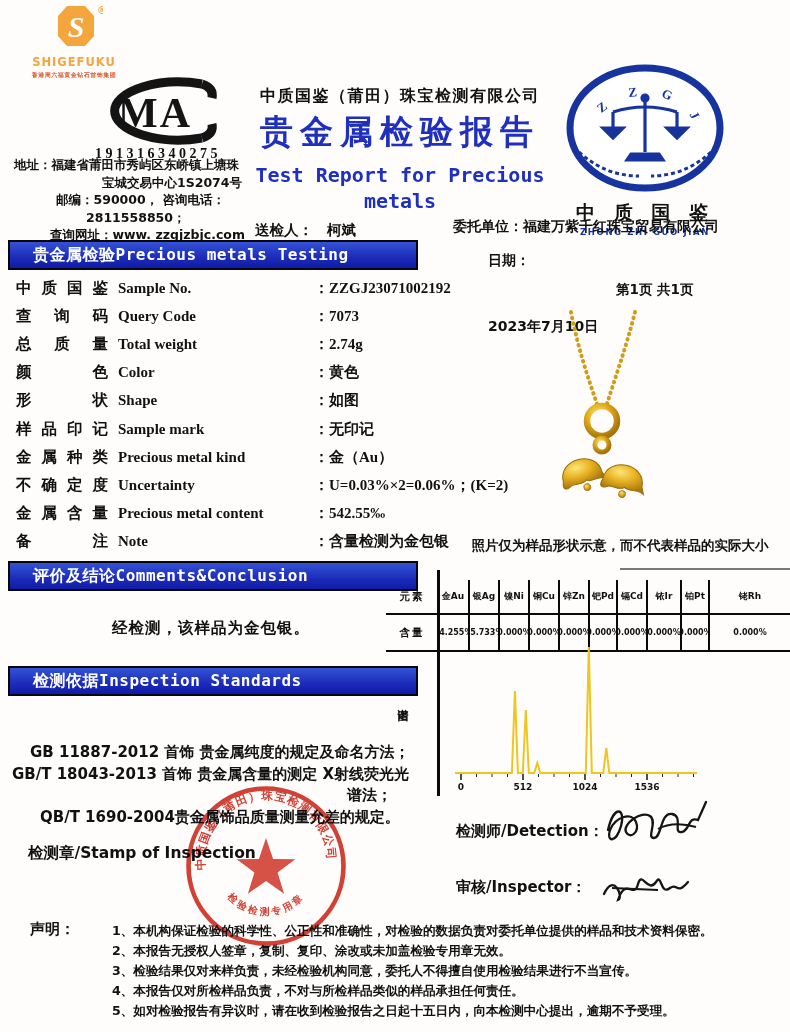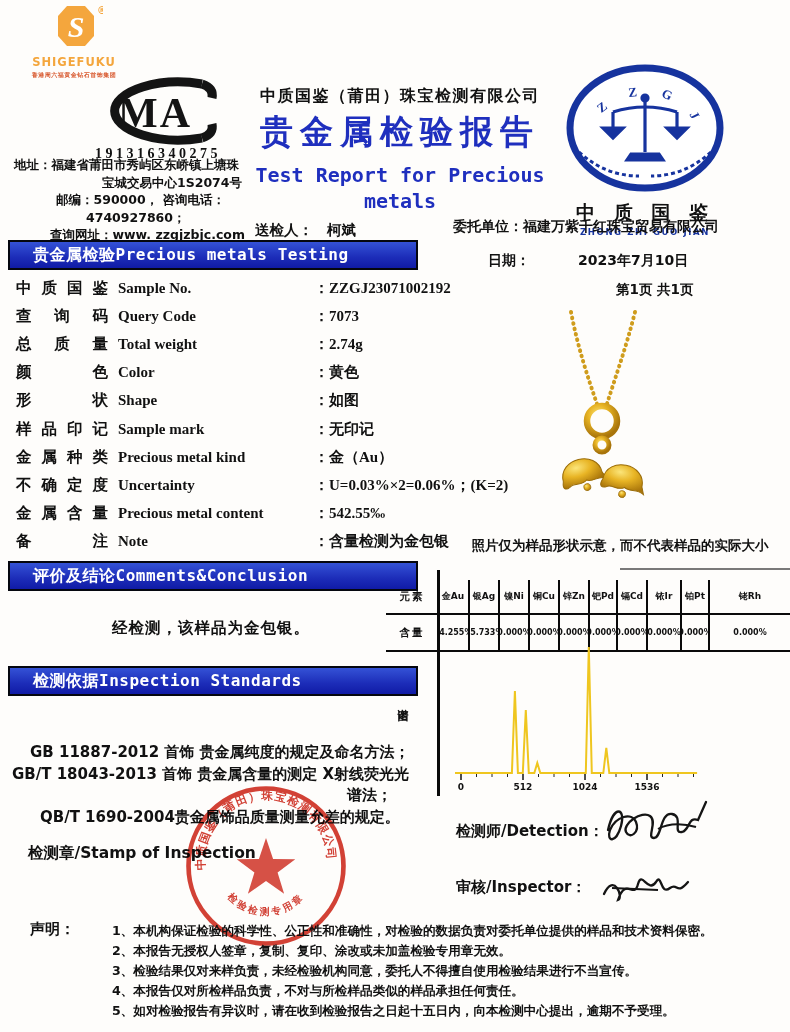--- a/index.html
+++ b/index.html
@@ -32,21 +32,21 @@
   .zzgj-en{color:#16339e;font-weight:bold;font-size:8.5px;letter-spacing:1.6px;margin-top:1px;white-space:nowrap;}
 
   
   .contact{left:14px;top:156px;width:360px;font-weight:bold;font-size:12.5px;line-height:17.5px;}
   .c-line{white-space:nowrap;}
   .c-1{padding-left:88px;} .c-2{padding-left:42px;} .c-3{padding-left:72px;} .c-4{padding-left:36px;}
 
   .sender{left:255px;top:221px;font-weight:bold;font-size:14.5px;white-space:nowrap;}
   .sender b{margin-left:14px;}
   .client{left:453px;top:218px;font-weight:bold;font-size:14px;white-space:nowrap;}
-  .daterow{left:488px;top:252px;font-weight:bold;font-size:14px;white-space:nowrap;display:flex;gap:48px;}
+  .daterow{left:488px;top:252px;font-weight:bold;font-size:14px;white-space:nowrap;display:flex;gap:48px;flex-direction:column;}
   .pageinfo{left:616px;top:281px;font-weight:bold;font-size:13.5px;}
 
   
   .bar{left:8px;width:383px;height:26px;background:linear-gradient(180deg,#3452d6 0%,#1c2cb8 60%,#101bA6 100%);
        border:2px solid #05070f;color:#fff;font-family:"DejaVu Sans Mono","Liberation Mono",monospace;
        font-weight:bold;font-size:16px;line-height:25px;padding-left:23px;white-space:nowrap;letter-spacing:.5px;}
   .bar1{top:240px;} .bar2{top:561px;} .bar3{top:666px;}
 
   
   .stable{left:16px;top:274px;width:500px;}
@@ -147,21 +147,21 @@
       </g>
     </svg>
     <div class="zzgj-cn">中 质 国 鉴</div>
     <div class="zzgj-en">ZHONG ZHI GUO JIAN</div>
   </div>
 
   <div class="abs contact">
       <div class="c-line c-0">地址：福建省莆田市秀屿区东峤镇上塘珠</div>
       <div class="c-line c-1">宝城交易中心1S2074号</div>
       <div class="c-line c-2">邮编：590000， 咨询电话：</div>
-      <div class="c-line c-3">4740927860；</div>
+      <div class="c-line c-3">2811558850；</div>
       <div class="c-line c-4">查询网址：www. zzgjzbjc.com</div>
     </div>
 
   <div class="abs sender">
     <span>送检人：</span><b>柯斌</b>
   </div>
   <div class="abs client">
     <span>委托单位：</span><span>福建万紫千红珠宝贸易有限公司</span>
   </div>
   <div class="abs daterow">

